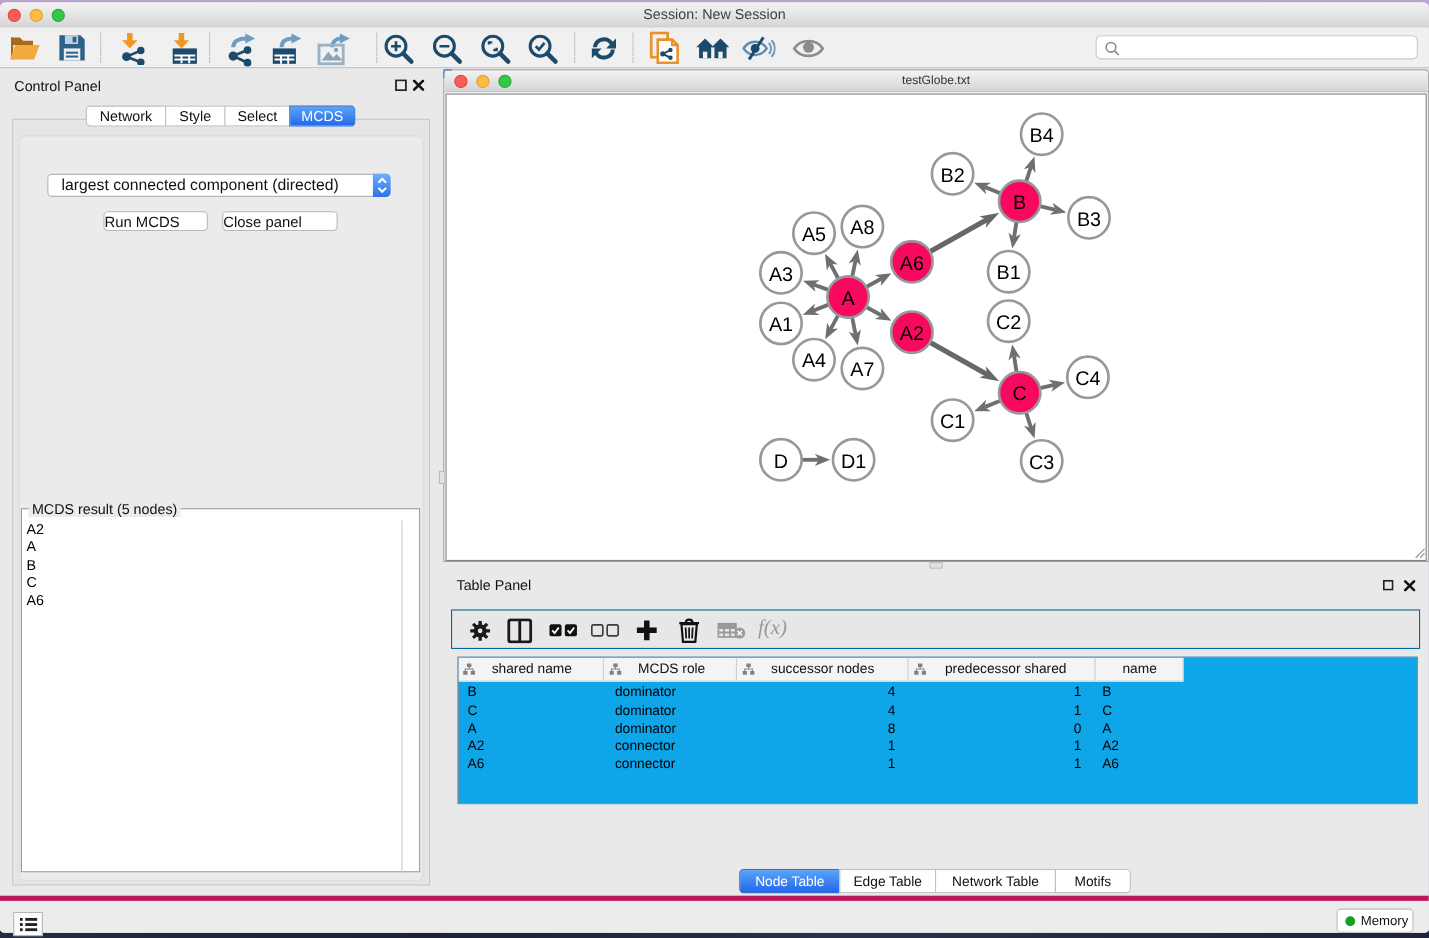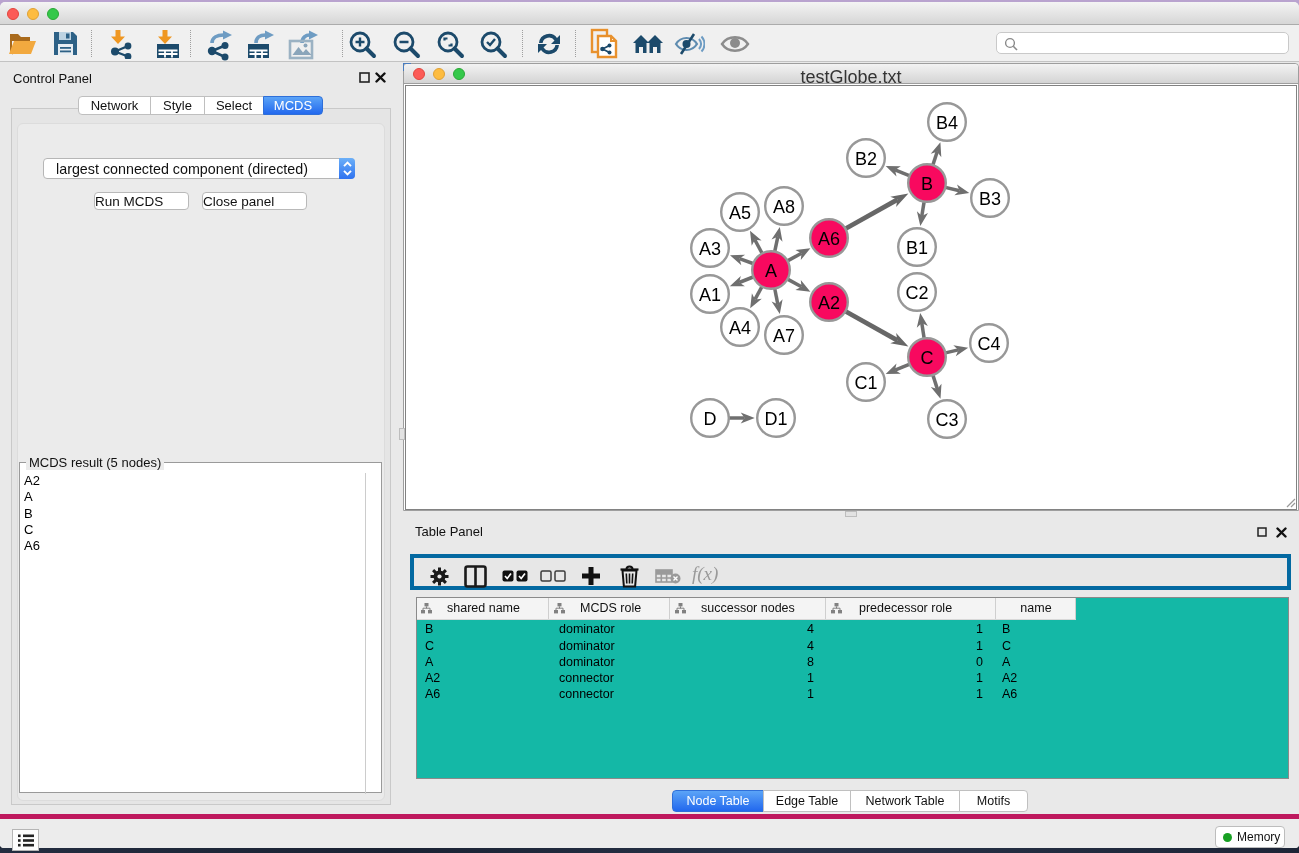--- a/index.html
+++ b/index.html
@@ -38,40 +38,41 @@
   
   .nwin { position:absolute; left:403px; top:63px; width:896px; height:448px;
           border:1px solid #9e9e9e; border-radius:4px 4px 0 0; background:#fff; }
   .ntitle { position:absolute; left:0; top:0; width:100%; height:20px;
             background:linear-gradient(#f3f3f3,#d4d4d4); border-bottom:1px solid #9e9e9e;
             border-radius:4px 4px 0 0; }
   .ncanvas { position:absolute; left:1px; top:21px; width:892px; height:425px;
              background:#fff; border:1px solid #828282; }
   
   .tp-toolbar { position:absolute; left:410px; top:554px; width:881px; height:36px;
-                background:#e7e7e7; border:4px solid #0369a1; }
-  .tablebox { position:absolute; left:416px; top:597px; width:873px; height:182px;
-              background:#14b8a6; border:1px solid #8a8a8a; }
+                background:#e7e7e7; border:1px solid #0369a1; }
+  .tablebox { position:absolute; left:416px; top:597px; width:873px; height:134px;
+              background:#0ea5e9; border:1px solid #8a8a8a; }
   .th { position:absolute; top:0; height:21px; background:#f4f4f4; border-right:1px solid #cfcfcf;
         font-size:12.5px; color:#111; }
   .td { position:absolute; font-size:12.5px; color:#000; height:16.3px; }
   .btab { position:absolute; top:790px; height:22px; background:#fff; border:1px solid #c0c0c0;
           font-size:12.5px; color:#111; text-align:center; line-height:20px; }
   .statusbar { position:absolute; left:0; top:814px; width:1299px; height:34px; border-radius:0 0 4px 4px;
                background:#ececec; border-top:5px solid #be185d; }
 </style>
 </head>
 <body>
 <div style="position:absolute;left:0;top:846px;width:1299px;height:7px;background:#1c2433;"></div>
 <div style="position:absolute;left:0;top:848px;width:1299px;height:5px;background:linear-gradient(90deg,#232d40,#1a2233 30%,#283349 60%,#1d2537);"></div>
 <div class="win">
 <div class="titlebar">
   <div class="tl" style="left:7px;background:#fc5b57;border:1px solid #e2463d;"></div>
   <div class="tl" style="left:27px;background:#fdbc40;border:1px solid #e0a135;"></div>
   <div class="tl" style="left:47px;background:#34c84a;border:1px solid #2aa836;"></div>
+  <div class="titletext" style="top:3px">Session: New Session</div>
 </div>
 <div class="toolbar">
   <div class="tsep" style="left:91px"></div>
   <div class="tsep" style="left:190px"></div>
   <div class="tsep" style="left:342px"></div>
   <div class="tsep" style="left:522px"></div>
   <div class="tsep" style="left:575px"></div>
 
   <svg class="ticon" style="left:8px;top:6px" width="30" height="26" viewBox="0 0 30 26">
     <path d="M2 3 h8 l3 3 h9 v4 H2 z" fill="#a96a1c"></path>
@@ -230,21 +231,21 @@
 </div>
 
 <div class="nwin">
     <svg style="position:absolute;left:-1px;top:-1px;z-index:3" width="8" height="8" viewBox="0 0 8 8">
       <path d="M0 8 L0 0 L8 0" fill="none" stroke="#4a7dbf" stroke-width="2"></path>
     </svg>
   <div class="ntitle">
     <div class="tl" style="left:9px;top:4px;background:#fc5b57;border:1px solid #e2463d;"></div>
     <div class="tl" style="left:29px;top:4px;background:#fdbc40;border:1px solid #e0a135;"></div>
     <div class="tl" style="left:49px;top:4px;background:#34c84a;border:1px solid #2aa836;"></div>
-    <div style="position:absolute;top:3px;width:100%;text-align:center;font-size:18px;color:#343434;">testGlobe.txt</div>
+    <div style="position:absolute;top:3px;width:100%;text-align:center;font-size:11px;color:#343434;">testGlobe.txt</div>
   </div>
   <div class="ncanvas">
   <svg width="891" height="424" viewBox="0 0 891 424" style="position:absolute;left:0;top:0">
 <line x1="348.4" y1="190.5" x2="333.2" y2="196.5" stroke="#6f6f6f" stroke-width="3.5"></line>
 <polygon points="323.8,200.2 334.8,189.9 333.2,196.5 338.9,200.3" fill="#6f6f6f"></polygon>
 <line x1="348.3" y1="178.0" x2="333.5" y2="172.6" stroke="#6f6f6f" stroke-width="3.5"></line>
 <polygon points="324.0,169.2 339.1,168.7 333.5,172.6 335.3,179.2" fill="#6f6f6f"></polygon>
 <line x1="356.6" y1="168.3" x2="348.8" y2="153.7" stroke="#6f6f6f" stroke-width="3.5"></line>
 <polygon points="344.0,144.8 355.6,154.5 348.8,153.7 345.7,159.8" fill="#6f6f6f"></polygon>
 <line x1="368.5" y1="166.6" x2="371.8" y2="150.8" stroke="#6f6f6f" stroke-width="3.5"></line>
@@ -413,21 +414,21 @@
     </svg>
   <svg class="abs" style="left:258px;top:5px" width="11" height="11">
       <use href="#sorticon"></use>
     </svg>
   <svg class="abs" style="left:414px;top:5px" width="11" height="11">
       <use href="#sorticon"></use>
     </svg>
   <div class="abs" style="left:30px;top:3px;font-size:12.5px;color:#111;">shared name</div>
   <div class="abs" style="left:163px;top:3px;font-size:12.5px;color:#111;text-align:right;">MCDS role</div>
   <div class="abs" style="left:284px;top:3px;font-size:12.5px;color:#111;">successor nodes</div>
-  <div class="abs" style="left:442px;top:3px;font-size:12.5px;color:#111;">predecessor role</div>
+  <div class="abs" style="left:442px;top:3px;font-size:12.5px;color:#111;">predecessor shared</div>
   <div class="abs" style="left:579px;top:3px;width:80px;text-align:center;font-size:12.5px;color:#111;">name</div>
   <div class="abs" style="left:0;top:21px;width:659px;height:1px;background:#d8d8d8;"></div>
   <div class="td" style="left:8px;top:24.2px;">B</div>
   <div class="td" style="left:142px;top:24.2px;">dominator</div>
   <div class="td" style="left:253px;top:24.2px;width:144px;text-align:right;">4</div>
   <div class="td" style="left:409px;top:24.2px;width:157px;text-align:right;">1</div>
   <div class="td" style="left:585px;top:24.2px;">B</div>
   <div class="td" style="left:8px;top:40.5px;">C</div>
   <div class="td" style="left:142px;top:40.5px;">dominator</div>
   <div class="td" style="left:253px;top:40.5px;width:144px;text-align:right;">4</div>

